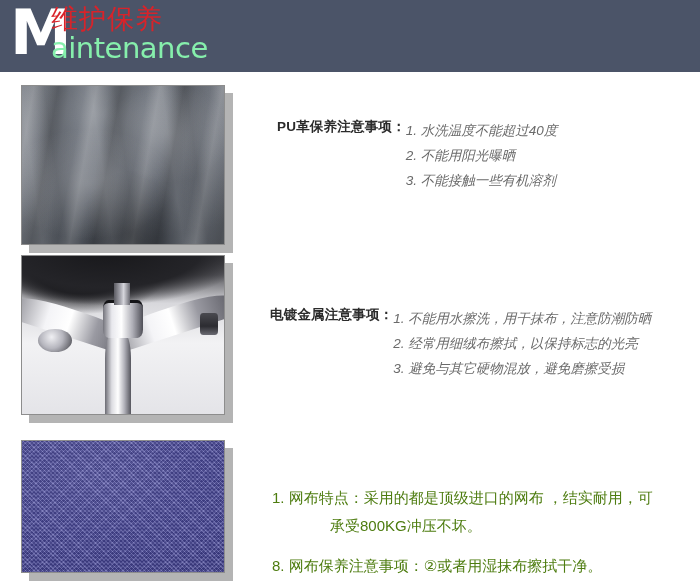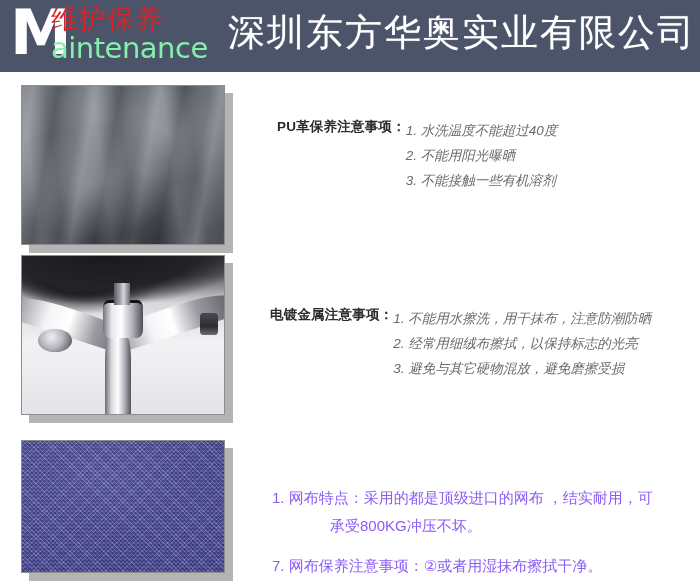--- a/index.html
+++ b/index.html
@@ -234,21 +234,21 @@
   .txt-item {
     font-size: 13.5px;
     color: #6a6a6a;
     line-height: 25px;
     white-space: nowrap;
   }
 
   
   #block-mesh .m-line {
     font-size: 15px;
-    color: #8b5cf6;
+    color: #4d7c0f;
     line-height: 28px;
     white-space: nowrap;
   }
   #block-mesh .m-indent {
     padding-left: 58px;
   }
   #block-mesh .m-group {
     display: flex;
     align-items: flex-start;
   }
@@ -261,21 +261,20 @@
 <body>
 
 <div id="header-banner">
 
   <div id="logo-block">
     <div id="logo-m">M</div>
     <div id="logo-cn">维护保养</div>
     <div id="logo-en">aintenance</div>
   </div>
 
-  <div id="company-name">深圳东方华奥实业有限公司</div>
 </div>
 
 <div class="photo-wrap" id="photo-pu" style="left:21px; top:85px; width:204px; height:160px;">
   <div class="photo-shadow"></div>
   <div class="photo"></div>
 </div>
 
 <div class="txt-block" id="block-pu" style="left:277px; top:118px;">
   <div class="txt-row">
     <div class="txt-label">PU革保养注意事项：</div>
@@ -315,18 +314,18 @@
 <div class="photo-wrap" id="photo-mesh" style="left:21px; top:440px; width:204px; height:133px;">
   <div class="photo-shadow"></div>
   <div class="photo"></div>
 </div>
 
 <div class="txt-block" id="block-mesh" style="left:272px; top:484px;">
   <div class="m-line">1. 网布特点：采用的都是顶级进口的网布 ，结实耐用，可</div>
   <div class="m-line m-indent">承受800KG冲压不坏。</div>
   <div style="height:12px"></div>
   <div class="m-group">
-    <div class="m-line">7. 网布保养注意事项：</div>
+    <div class="m-line">8. 网布保养注意事项：</div>
     <div class="m-sub">
       <div class="m-line">②或者用湿抹布擦拭干净。</div>
     </div>
   </div>
 </div>
 
 </body></html>

